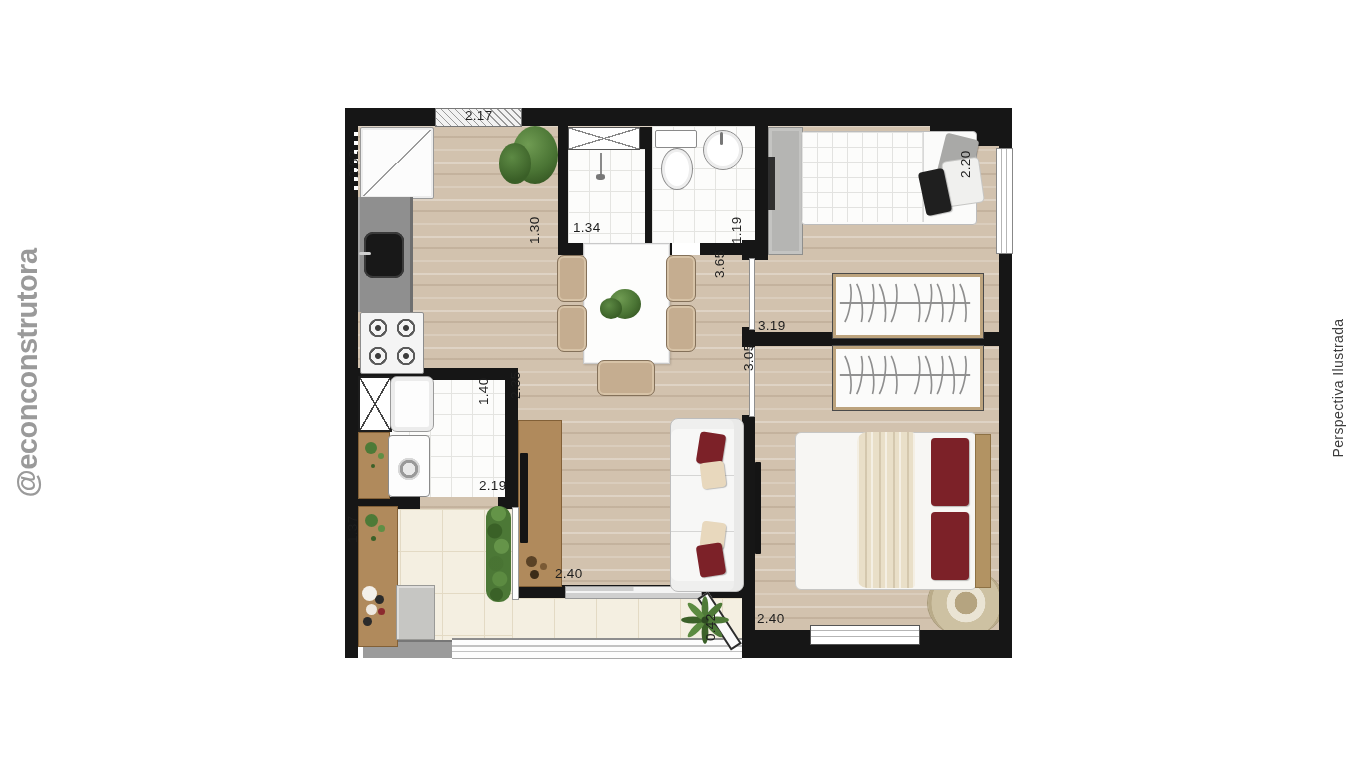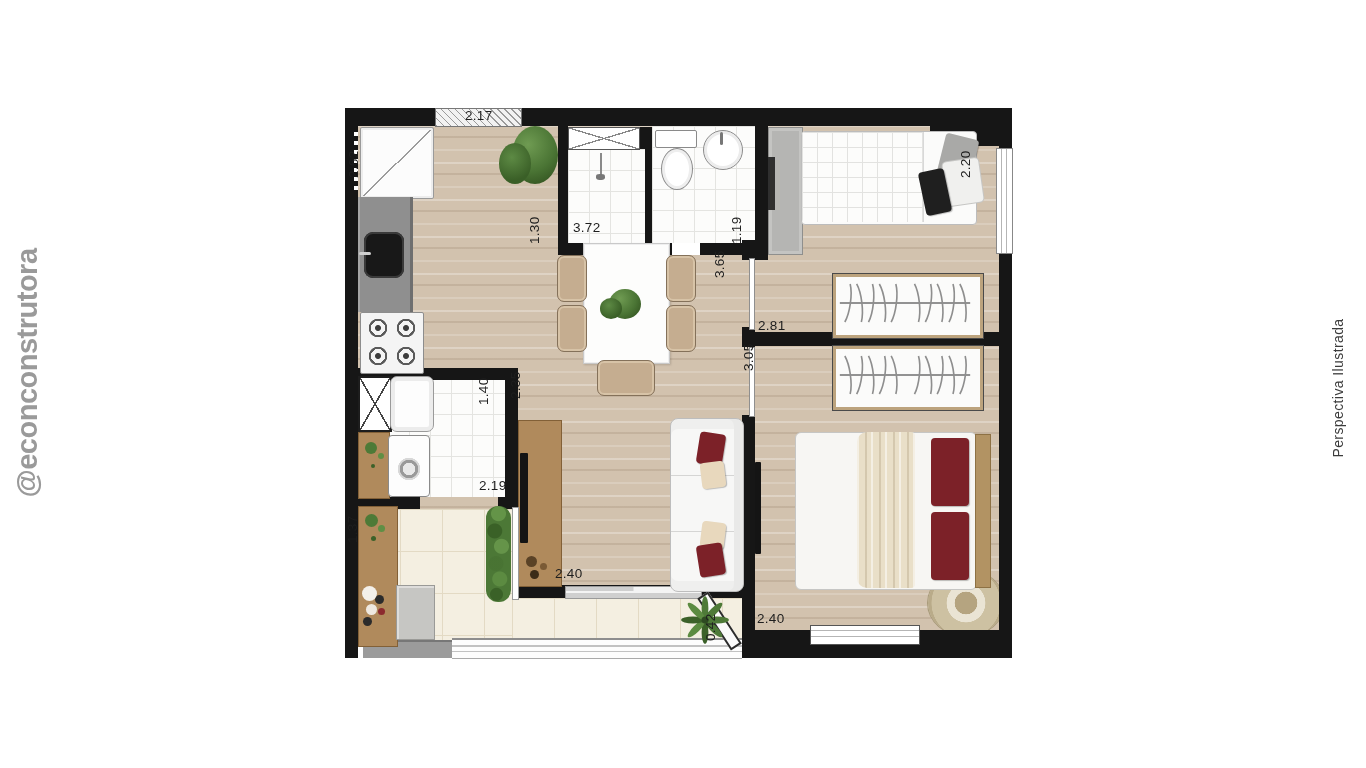--- a/index.html
+++ b/index.html
@@ -271,25 +271,25 @@
       <ellipse cx="25" cy="15" rx="3.4" ry="12" transform="rotate(225 25 27)" fill="#5c8b41"></ellipse>
       <ellipse cx="25" cy="15" rx="3.4" ry="12" transform="rotate(270 25 27)" fill="#3c6129"></ellipse>
       <ellipse cx="25" cy="15" rx="3.4" ry="12" transform="rotate(315 25 27)" fill="#5c8b41"></ellipse>
     </g>
     <circle cx="25" cy="27" r="3.5" fill="#2e4a22"></circle>
   </svg>
 
   <div class="abs dim v" style="left:17px;top:54px;">2.62</div>
   <div class="abs dim" style="left:120px;top:0px;">2.17</div>
   <div class="abs dim v" style="left:198px;top:120px;">1.30</div>
-  <div class="abs dim" style="left:228px;top:112px;">3.72</div>
+  <div class="abs dim" style="left:228px;top:112px;">1.34</div>
   <div class="abs dim v" style="left:400px;top:120px;">1.19</div>
   <div class="abs dim v" style="left:383px;top:154px;">3.65</div>
   <div class="abs dim v" style="left:629px;top:54px;">2.20</div>
-  <div class="abs dim" style="left:413px;top:210px;">2.81</div>
+  <div class="abs dim" style="left:413px;top:210px;">3.19</div>
   <div class="abs dim v" style="left:412px;top:247px;">3.05</div>
   <div class="abs dim v" style="left:179px;top:275px;">2.35</div>
   <div class="abs dim v" style="left:147px;top:281px;">1.40</div>
   <div class="abs dim" style="left:134px;top:370px;">2.19</div>
   <div class="abs dim v" style="left:16px;top:419px;">1.37</div>
   <div class="abs dim" style="left:210px;top:458px;">2.40</div>
   <div class="abs dim v" style="left:374px;top:517px;">0.42</div>
   <div class="abs dim" style="left:412px;top:503px;">2.40</div>
 
 </div>

